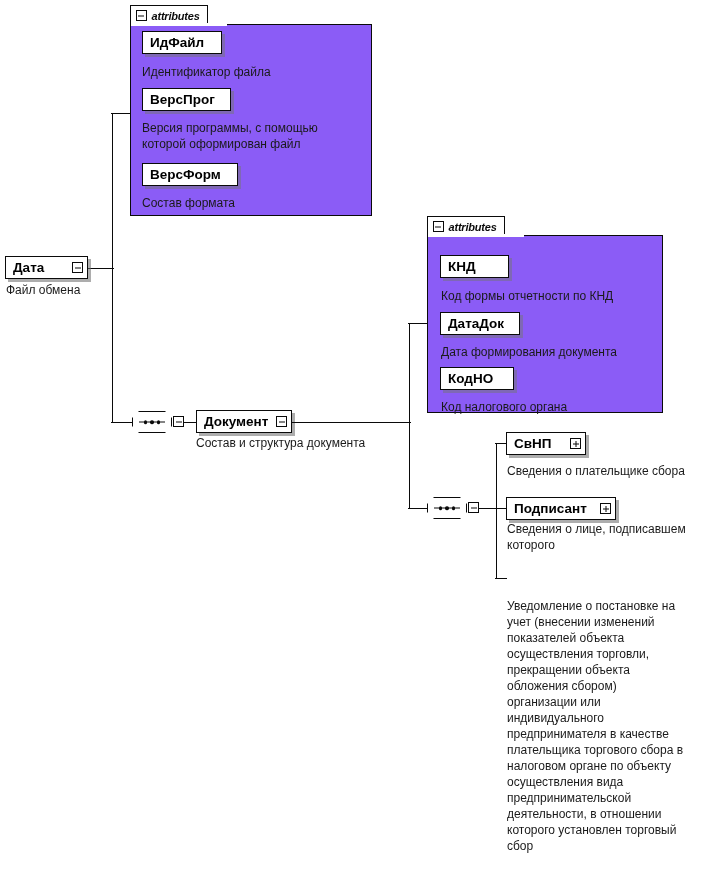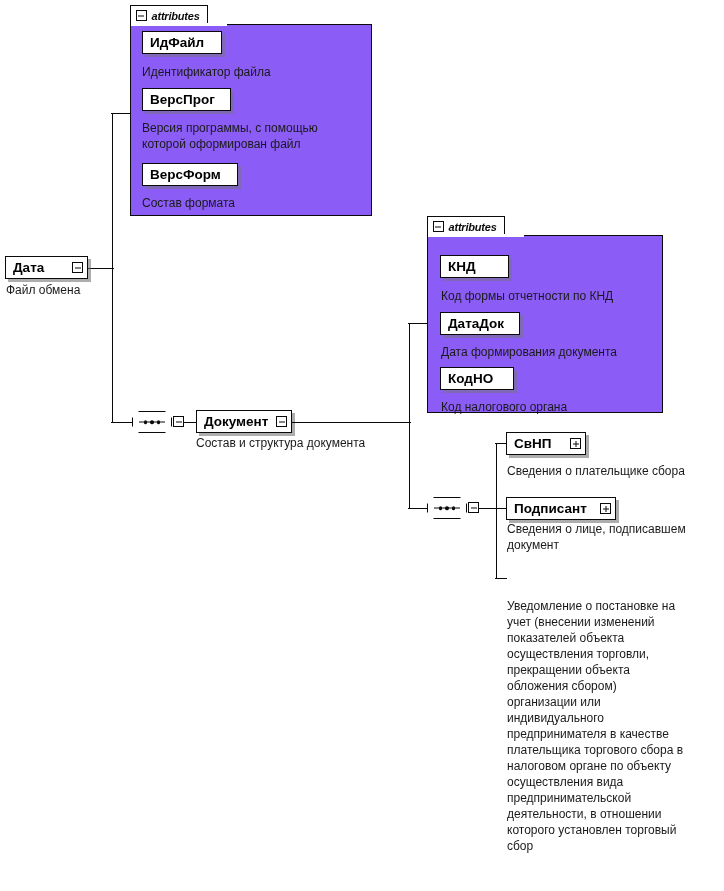--- a/index.html
+++ b/index.html
@@ -297,21 +297,21 @@
     <span class="nodelabel">СвНП</span>
     <span class="togglebox plus" style="margin-left:auto;"></span>
   </div>
   <div class="desc" style="left:507px; top:463px; width:215px;">Сведения о плательщике сбора</div>
 
   <div class="node" style="left:506px; top:497px; width:110px;">
     <span class="nodelabel">Подписант</span>
     <span class="togglebox plus" style="margin-left:auto;"></span>
   </div>
   <div class="desc" style="left:507px; top:521px; width:212px;">Сведения о лице, подписавшем
-документ</div>
+которого</div>
 
   <div class="desc" style="left:507px; top:598px; width:205px;">Уведомление о постановке на
 учет (внесении изменений
 показателей объекта
 осуществления торговли,
 прекращении объекта
 обложения сбором)
 организации или
 индивидуального
 предпринимателя в качестве

